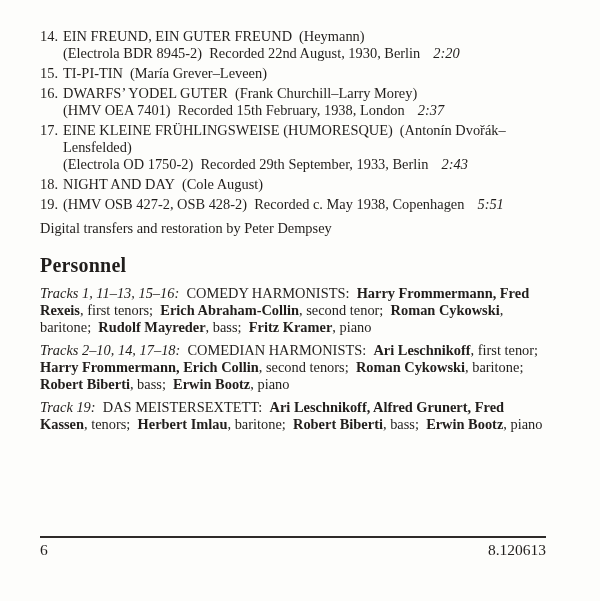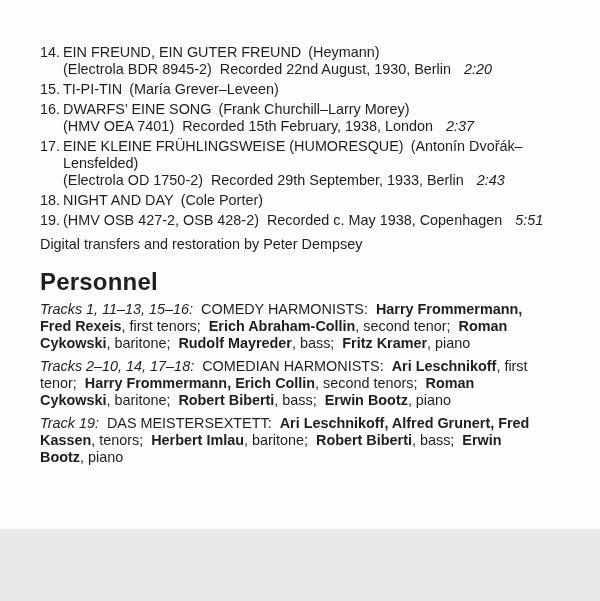--- a/index.html
+++ b/index.html
@@ -1,38 +1,38 @@
 <!DOCTYPE html>
 <html><head>
 <meta charset="utf-8">
 <style>
   html,body{margin:0;padding:0;background:#e8e8e8;}
   .page{
     position:relative;
-    width:600px;height:529px;
+    width:600px;height:601px;
     margin:0 auto;
     background:#fdfdfb;
     box-sizing:border-box;
-    padding:44px 54px 0 40px;
-    font-family:Liberation Sans, sans-serif;
+    padding:28px 54px 0 40px;
+    font-family:Liberation Serif, serif;
     color:#211e1c;
     font-size:14.4px;
     line-height:17px;
     overflow:hidden;
   }
   .pre{white-space:pre-wrap;margin-top:22px;}
   ol.tracks{list-style:none;margin:0;padding:0;}
   ol.tracks li{position:relative;padding-left:23px;margin-bottom:3px;}
   .num{position:absolute;left:0;top:0;}
   .comp{margin-left:7px;}
   .time{font-style:italic;margin-left:13px;}
   .credit{margin:7px 0 0 0;}
   h2.personnel-heading{
     margin:18px 0 9px 0;
-    font-size:24px;line-height:21px;
+    font-size:20px;line-height:21px;
     font-weight:bold;letter-spacing:.2px;
   }
   p.pp{margin:0 0 6px 0;}
   p.pp i{font-style:italic;}
   p.pp b{font-weight:bold;}
   .footer{position:absolute;left:40px;right:54px;top:536px;}
   .rule{height:2px;background:#2e2b29;}
   .footer-row{display:flex;justify-content:space-between;margin-top:3px;font-size:15.5px;}
 </style>
 </head>
@@ -45,31 +45,31 @@
         <span class="num">14.</span>
         <div class="line1"><span class="pre">EIN FREUND, EIN GUTER FREUND</span><span class="pre comp">(Heymann)</span></div>
         <div class="line2"><span class="pre">(Electrola BDR 8945-2)  Recorded 22nd August, 1930, Berlin</span><span class="time">2:20</span></div>
       </li>
     <li>
         <span class="num">15.</span>
         <div class="line1"><span class="pre">TI-PI-TIN</span><span class="pre comp">(María Grever–Leveen)</span></div>
       </li>
     <li>
         <span class="num">16.</span>
-        <div class="line1"><span class="pre">DWARFS’ EINE SONG</span><span class="pre comp">(Frank Churchill–Larry Morey)</span></div>
+        <div class="line1"><span class="pre">DWARFS’ YODEL GUTER</span><span class="pre comp">(Frank Churchill–Larry Morey)</span></div>
         <div class="line2"><span class="pre">(HMV OEA 7401)  Recorded 15th February, 1938, London</span><span class="time">2:37</span></div>
       </li>
     <li>
         <span class="num">17.</span>
         <div class="line1"><span class="pre">EINE KLEINE FRÜHLINGSWEISE (HUMORESQUE)</span><span class="pre comp">(Antonín Dvořák–Lensfelded)</span></div>
         <div class="line2"><span class="pre">(Electrola OD 1750-2)  Recorded 29th September, 1933, Berlin</span><span class="time">2:43</span></div>
       </li>
     <li>
         <span class="num">18.</span>
-        <div class="line1"><span class="pre">NIGHT AND DAY</span><span class="pre comp">(Cole Porter)</span></div>
+        <div class="line1"><span class="pre">NIGHT AND DAY</span><span class="pre comp">(Cole August)</span></div>
       </li>
     <li>
         <span class="num">19.</span>
         <div class="line2"><span class="pre">(HMV OSB 427-2, OSB 428-2)  Recorded c. May 1938, Copenhagen</span><span class="time">5:51</span></div>
       </li>
   </ol>
 
   <p class="credit">Digital transfers and restoration by Peter Dempsey</p>
 
   <h2 class="personnel-heading">Personnel</h2>

